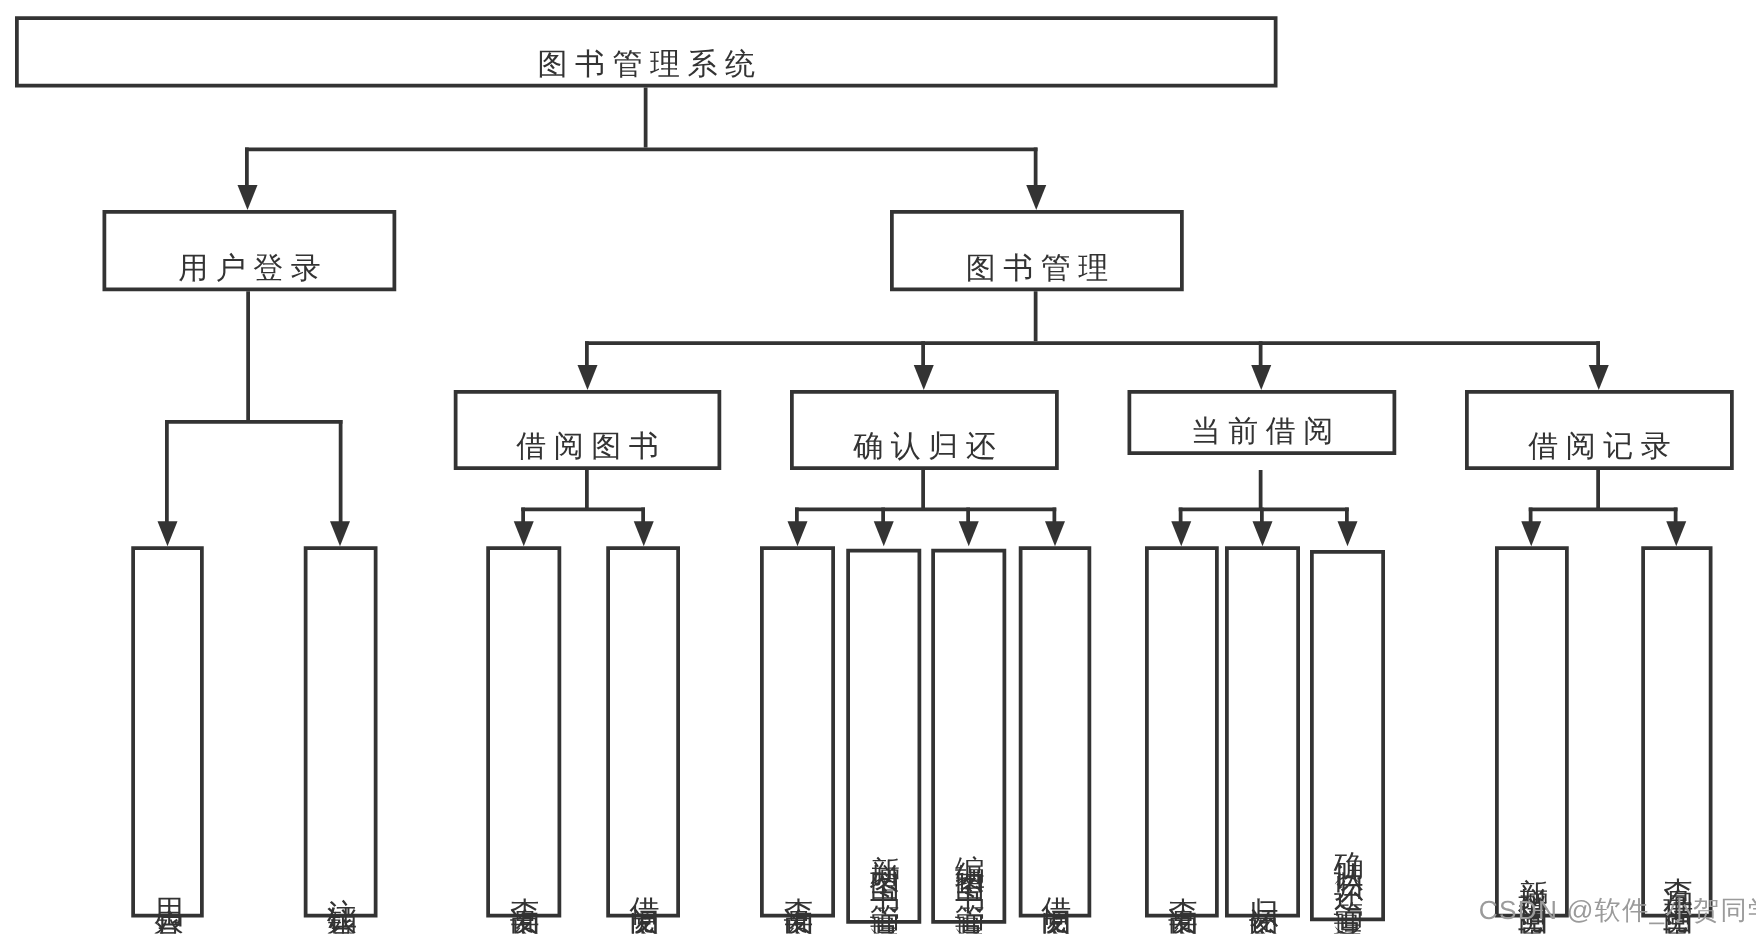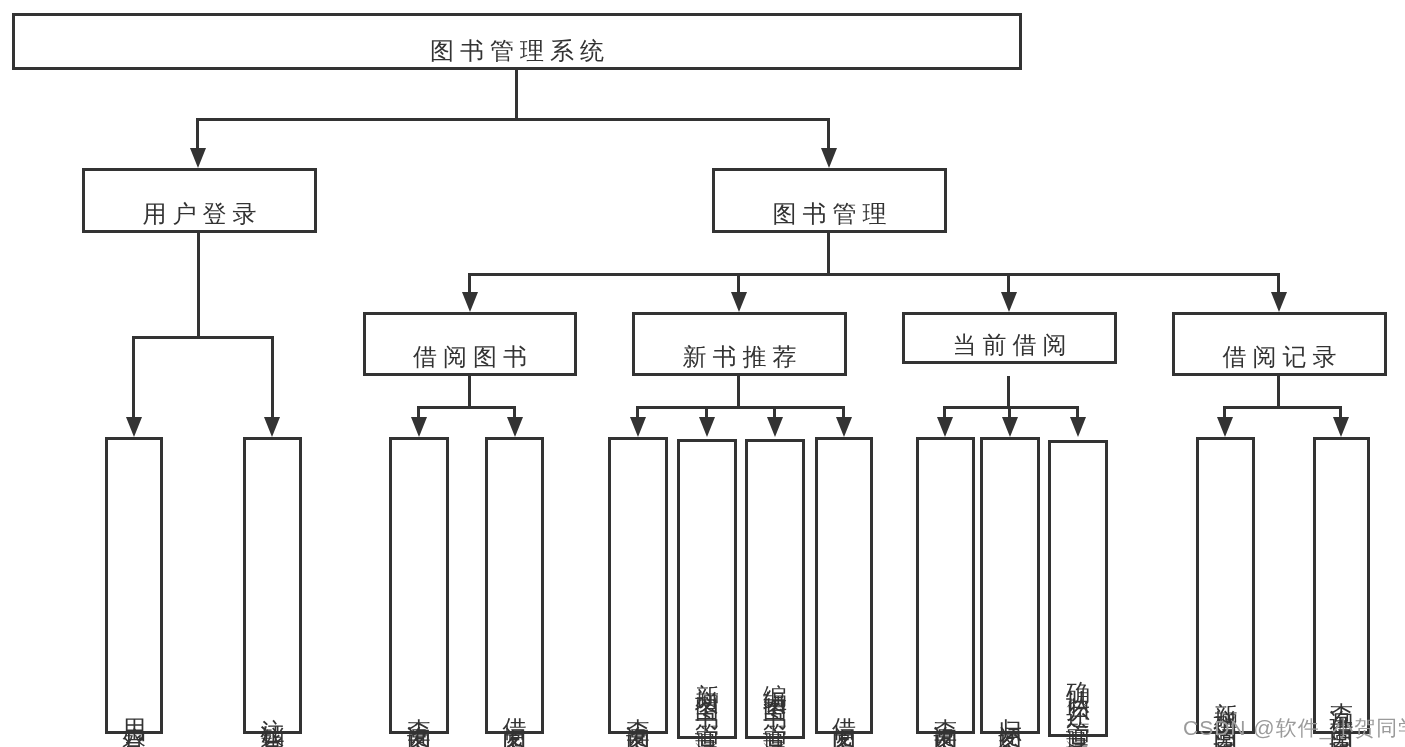--- a/index.html
+++ b/index.html
@@ -97,21 +97,21 @@
   <div class="arrow" style="left:731px;top:292px"></div>
   <div class="vline" style="left:1007px;top:273px;height:22px"></div>
   <div class="arrow" style="left:1001px;top:292px"></div>
   <div class="vline" style="left:1277px;top:273px;height:22px"></div>
   <div class="arrow" style="left:1271px;top:292px"></div>
 
   <div class="box h" style="left:363px;top:312px;width:214px;height:64px">
     <span>借阅图书</span>
   </div>
   <div class="box h" style="left:632px;top:312px;width:215px;height:64px">
-    <span>新书推荐</span>
+    <span>确认归还</span>
   </div>
   <div class="box h" style="left:902px;top:312px;width:215px;height:52px">
     <span>当前借阅</span>
   </div>
   <div class="box h" style="left:1172px;top:312px;width:215px;height:64px">
     <span>借阅记录</span>
   </div>
 
   <div class="vline" style="left:468px;top:376px;height:32px"></div>
   <div class="hline" style="left:417px;top:406px;width:99px"></div>

